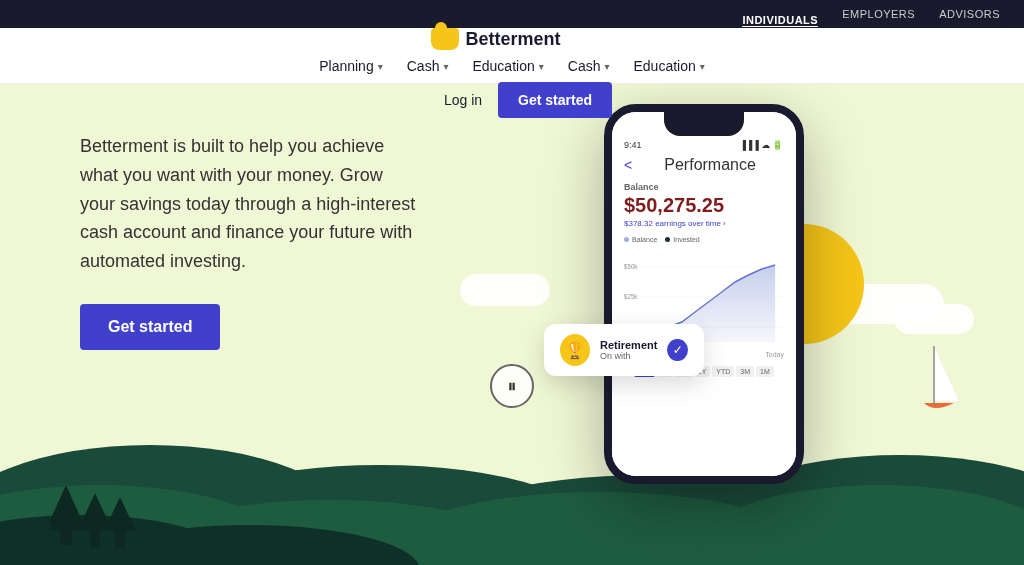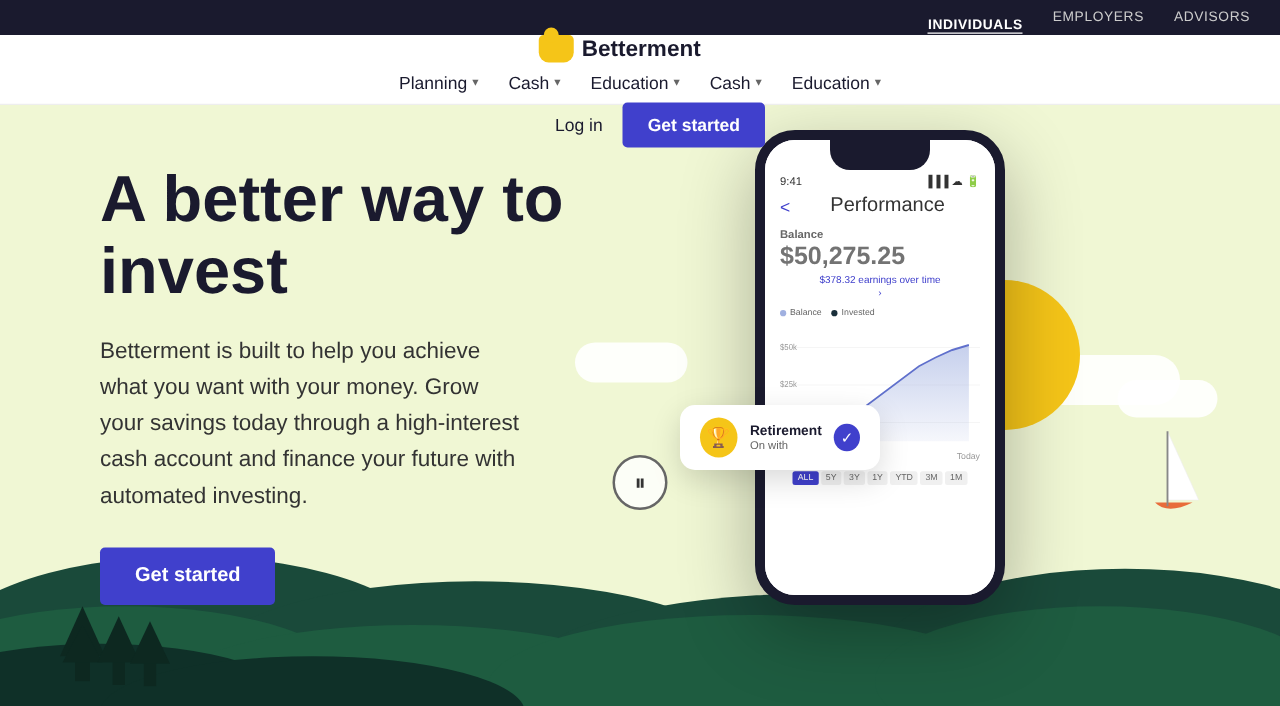--- a/index.html
+++ b/index.html
@@ -212,31 +212,30 @@
       text-align: center;
     }
     .balance-label {
       font-size: 9px;
       color: #666;
       font-weight: 600;
     }
     .balance-amount {
       font-size: 20px;
       font-weight: 700;
-      color: #737373;
+      color: #7f1d1d;
       margin: 2px 0;
     }
     .earnings-text {
       font-size: 8px;
       color: #4040cc;
       margin-bottom: 8px;
       display: flex;
-      align-items: center;
+      align-items: flex-end;
       gap: 2px;
-      flex-direction: column;
     }
     .legend {
       display: flex;
       gap: 8px;
       margin-bottom: 4px;
     }
     .legend-item {
       display: flex;
       align-items: center;
       gap: 3px;
@@ -456,21 +455,20 @@
 
       <polygon points="30,5 30,60 55,60" fill="#fff" stroke="#eee" stroke-width="0.5"></polygon>
 
       <path d="M20,62 Q30,72 50,62 Z" fill="#e86c3a"></path>
 
       <line x1="30" y1="5" x2="30" y2="65" stroke="#888" stroke-width="1.5"></line>
     </svg>
   </div>
 
   <div class="hero-content">
-    <h1 class="hero-title">A better way to invest</h1>
     <p class="hero-subtitle">Betterment is built to help you achieve what you want with your money. Grow your savings today through a high-interest cash account and finance your future with automated investing.</p>
     <button class="hero-cta">Get started</button>
   </div>
 
   <div class="phone-container">
     <div class="phone-frame">
       <div class="phone-notch"></div>
       <div class="phone-screen">
         <div class="phone-status">
           <span>9:41</span>

